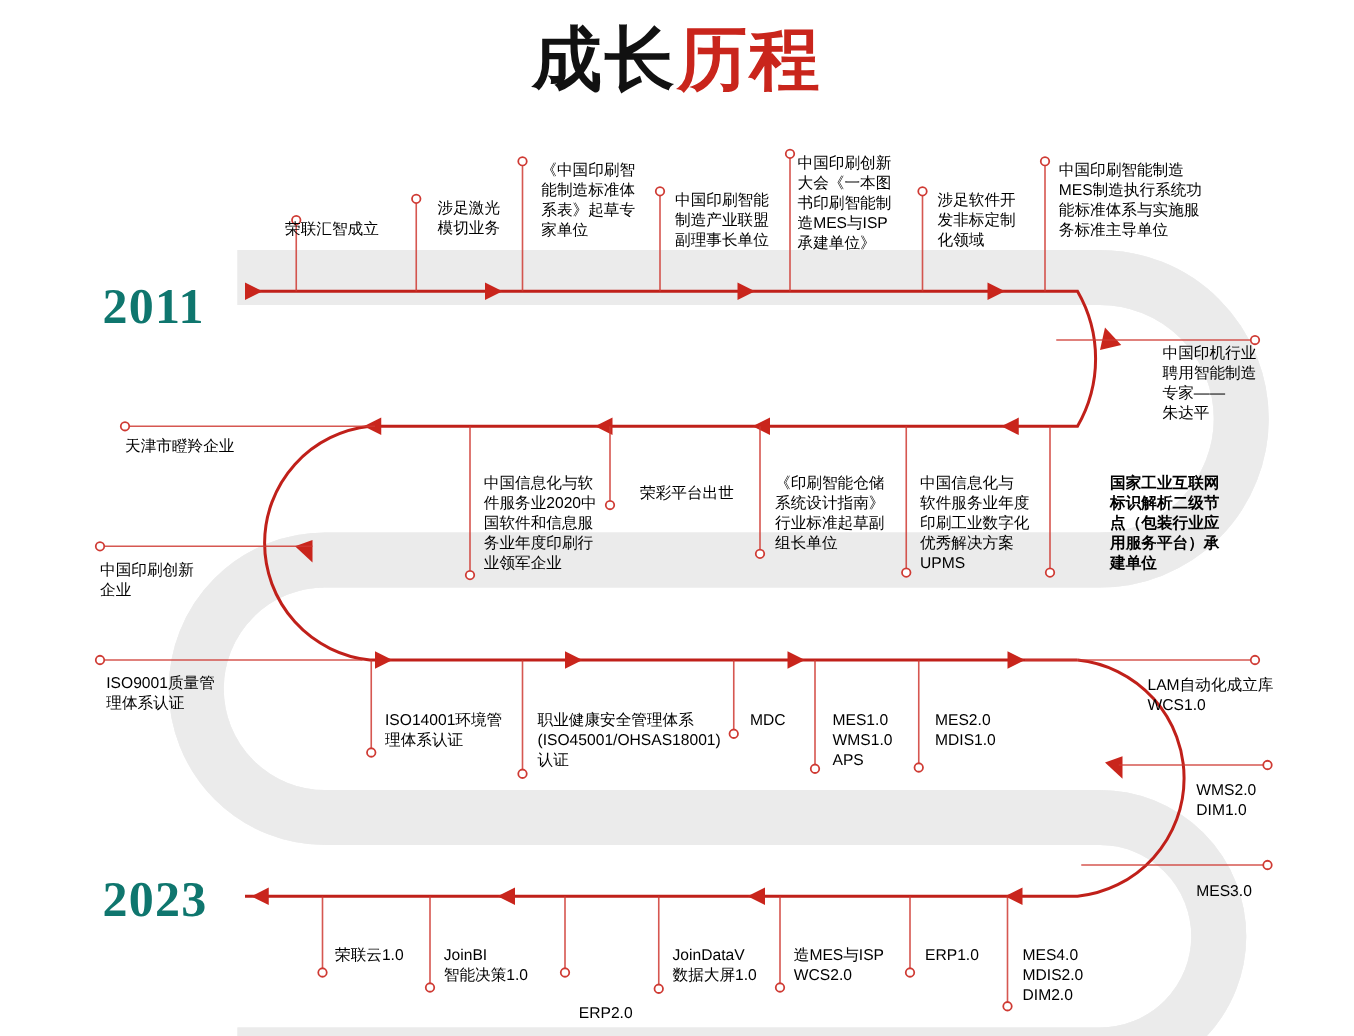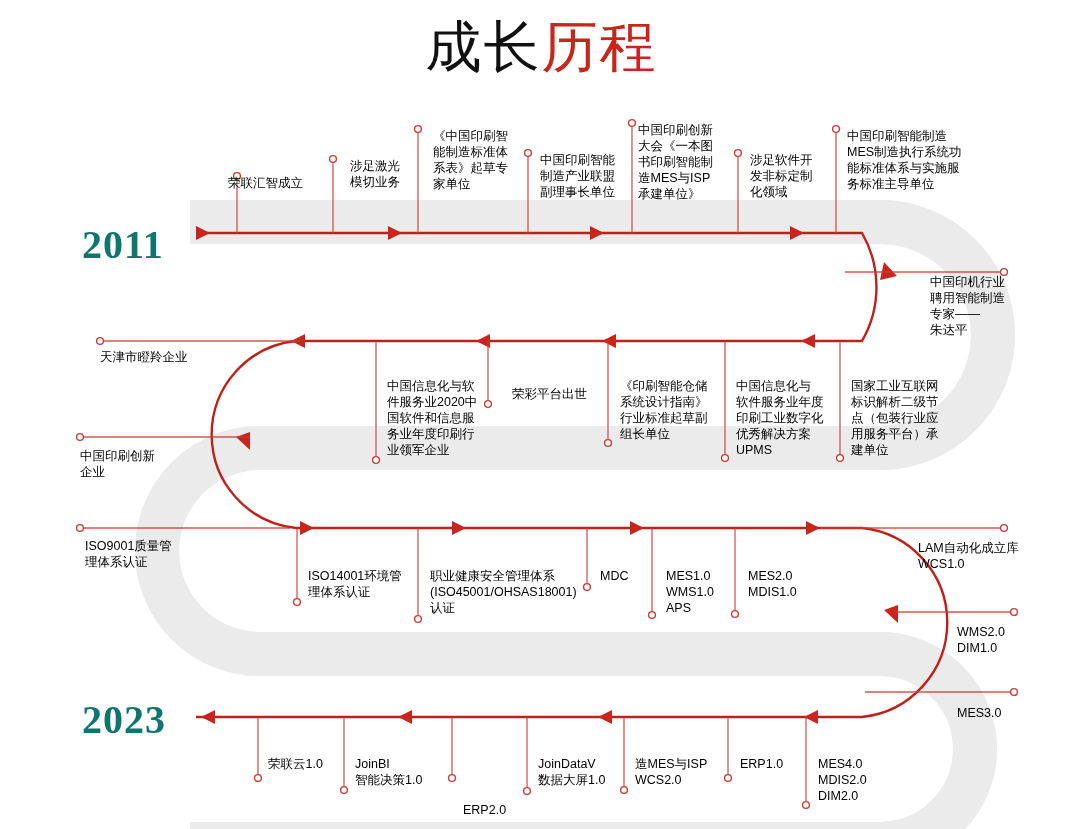--- a/index.html
+++ b/index.html
@@ -10,21 +10,21 @@
     overflow:hidden;
     position:relative;
   }
   #stage{position:absolute;left:0;top:0;width:1083px;height:829px;}
   #bgsvg{position:absolute;left:0;top:0;width:1083px;height:829px;}
 
   .title{
     position:absolute;left:0;top:10px;width:1083px;
     text-align:center;
     font-family:"DejaVu Sans","Liberation Sans",sans-serif;
-    font-size:56px;font-weight:normal;letter-spacing:2px;
+    font-size:56px;font-weight:bold;letter-spacing:2px;
     color:#111111;
   }
   .title .accent{color:#c9251c;}
 
   .yearlabel{
     position:absolute;
     font-family:"Liberation Serif","DejaVu Serif",serif;
     font-size:40px;font-weight:bold;color:#0f766e;
     letter-spacing:1px;
     white-space:nowrap;
@@ -204,21 +204,21 @@
       <div class="note" style="left: 512px; top: 386px; width: 110px;">荣彩平台出世</div>
       <div class="note" style="left: 620px; top: 378px; width: 125px;">《印刷智能仓储
 系统设计指南》
 行业标准起草副
 组长单位</div>
       <div class="note" style="left: 736px; top: 378px; width: 125px;">中国信息化与
 软件服务业年度
 印刷工业数字化
 优秀解决方案
 UPMS</div>
-      <div class="note" style="left: 851px; top: 378px; width: 130px;">国家工业互联网
+      <div class="note" style="left: 888px; top: 378px; width: 130px; font-weight: bold;">国家工业互联网
 标识解析二级节
 点（包装行业应
 用服务平台）承
 建单位</div>
       <div class="note" style="left: 308px; top: 568px; width: 130px;">ISO14001环境管
 理体系认证</div>
       <div class="note" style="left: 430px; top: 568px; width: 190px;">职业健康安全管理体系
 (ISO45001/OHSAS18001)
 认证</div>
       <div class="note" style="left: 600px; top: 568px; width: 60px;">MDC</div>

